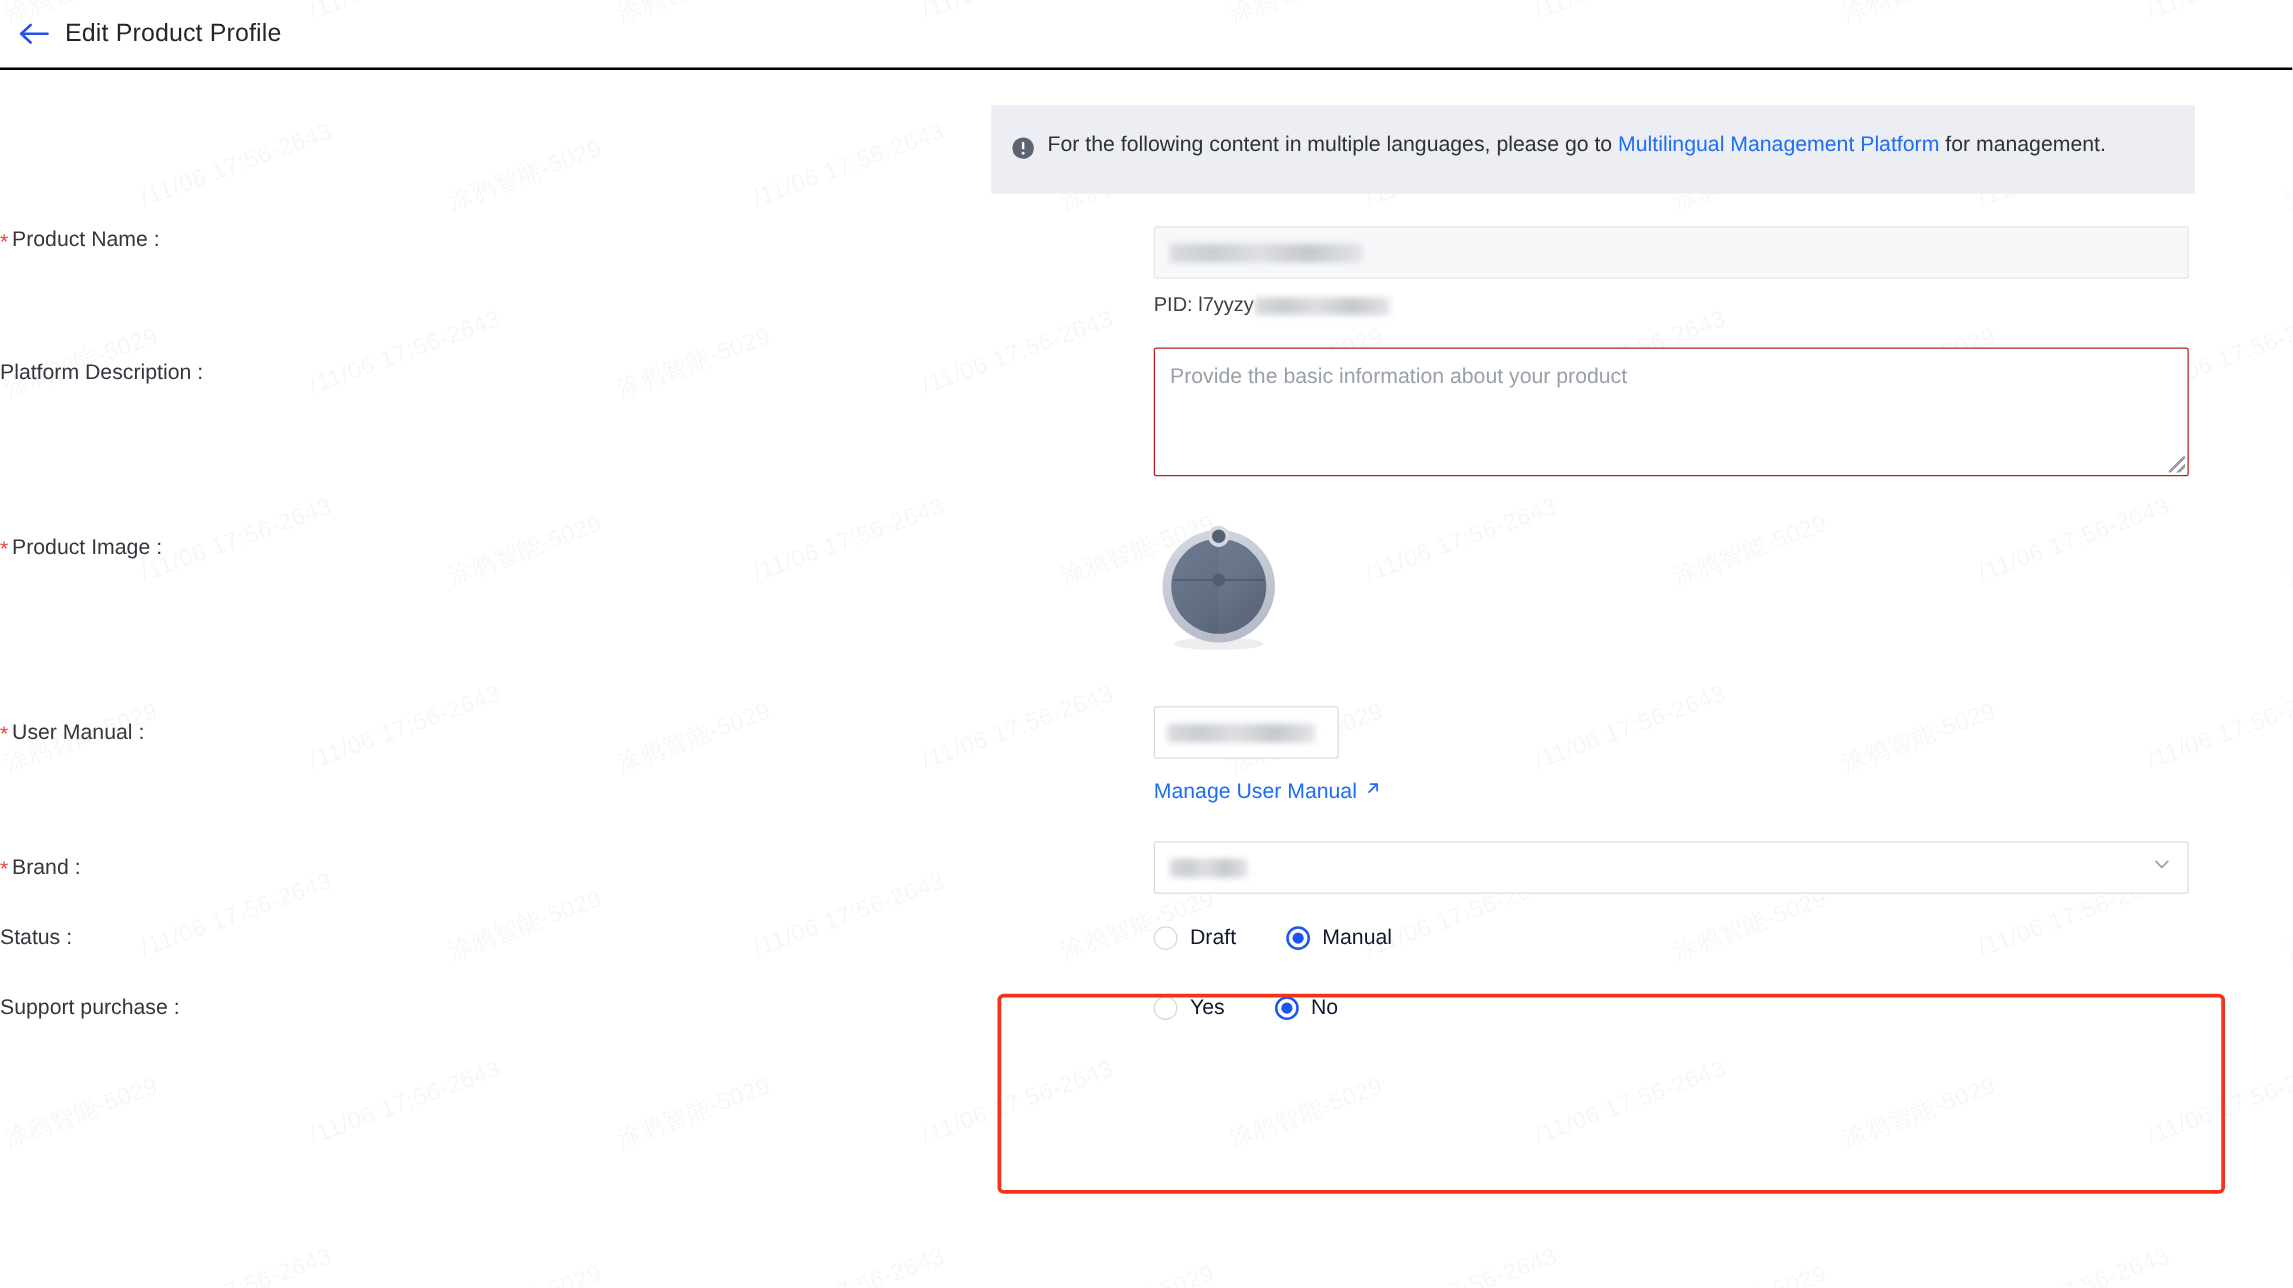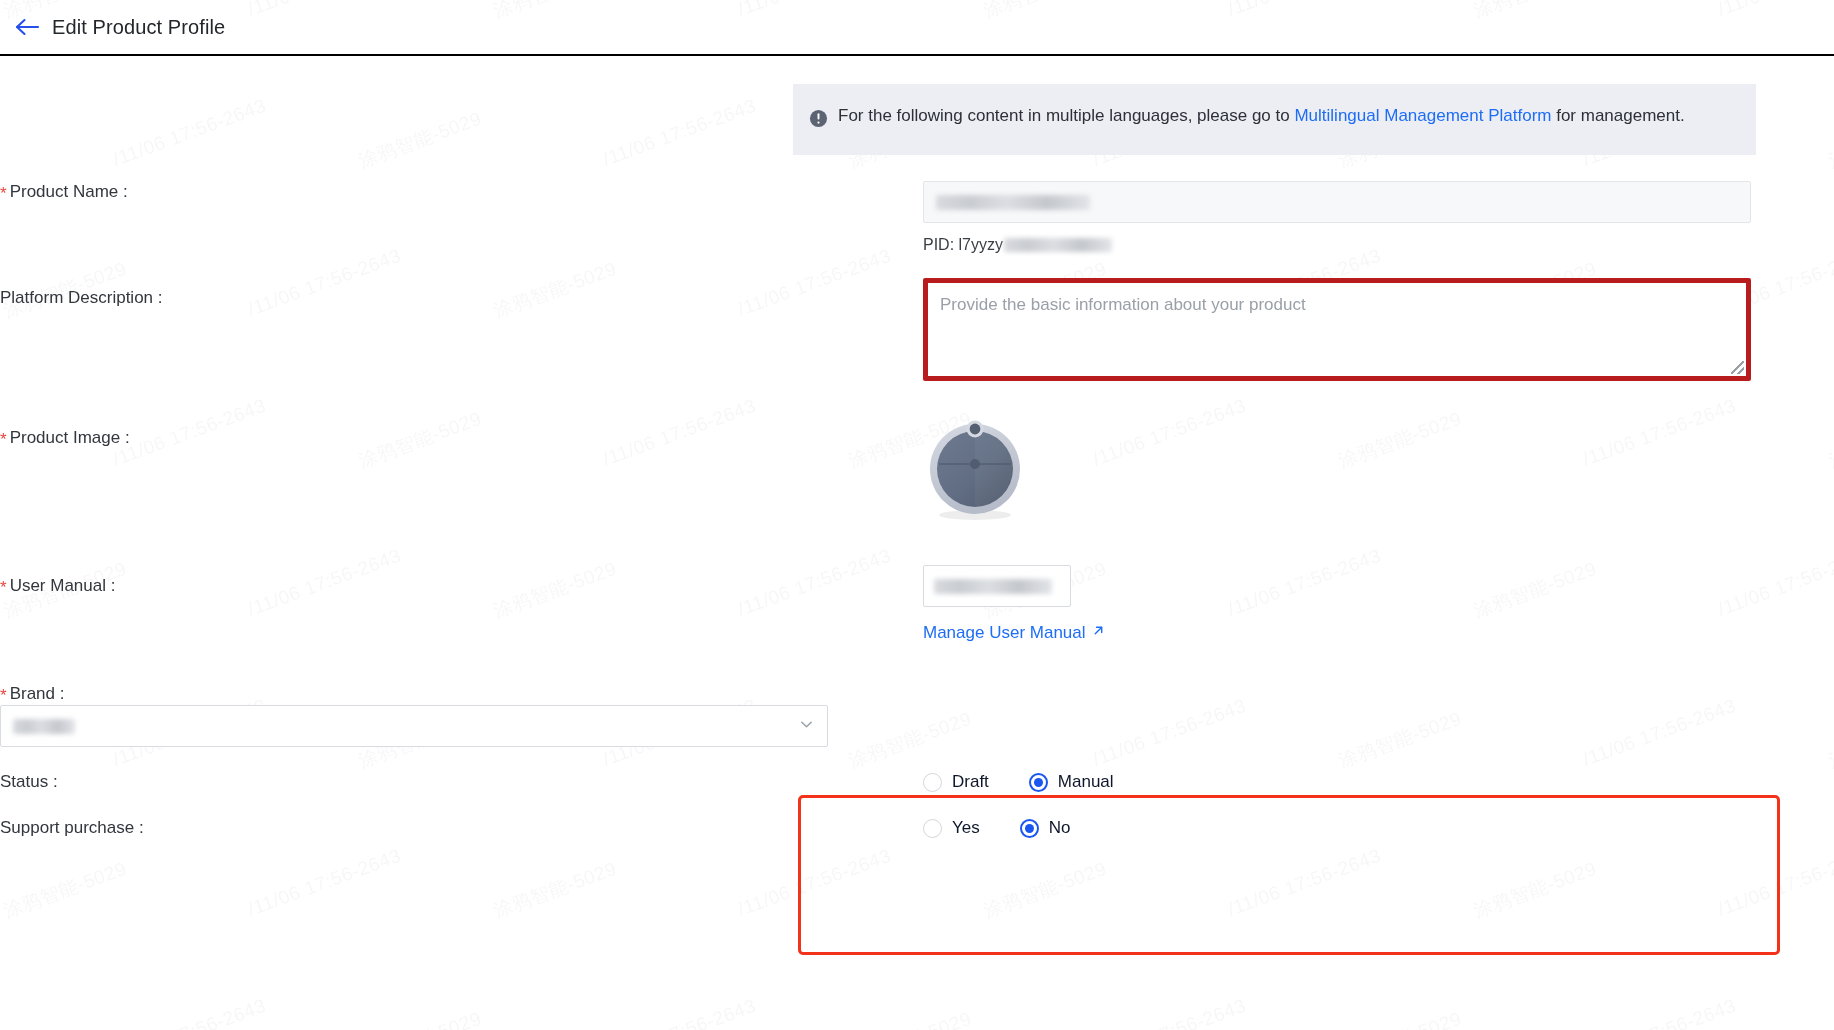--- a/index.html
+++ b/index.html
@@ -142,21 +142,21 @@
   }
   #pid-blur {
     width: 108px;
     margin-left: 1px;
     height: 14px;
   }
 
   .textarea-box {
     width: 828px;
     height: 103px;
-    border: 5px solid #b91c1c;
+    border: 1px solid #b91c1c;
     border-radius: 2px;
     background: #fff;
     position: relative;
     padding: 11px 12px;
   }
   .textarea-box .ph {
     font-size: 17px;
     color: #9aa0a8;
     line-height: 22px;
   }
@@ -432,37 +432,37 @@
         <span>
           <svg width="15" height="15" viewBox="0 0 16 16" aria-hidden="true">
             <path d="M4.5 11.5 L11.2 4.8" stroke="#1d6df5" stroke-width="1.5" stroke-linecap="round" fill="none"></path>
             <path d="M5.9 4.6 L11.4 4.6 L11.4 10.1" stroke="#1d6df5" stroke-width="1.5" stroke-linecap="round" stroke-linejoin="round" fill="none"></path>
           </svg>
         </span>
       </div>
     </div>
   </div>
 
-  <div class="row" style="margin-bottom:24px;flex-direction:column;">
+  <div class="row" style="margin-bottom:24px;">
     <div class="label-col" style="padding-top:10px;">
       <span class="req">*</span><span>Brand</span><span>&nbsp;:</span>
     </div>
     <div class="field-col">
       <div class="select-box">
         <div class="blur-block" style="width:62px;"></div>
         <span class="chev">
           <svg width="17" height="17" viewBox="0 0 18 18" aria-hidden="true">
             <path d="M4 6.5 L9 11.5 L14 6.5" fill="none" stroke="#9aa0a8" stroke-width="1.5" stroke-linecap="round" stroke-linejoin="round"></path>
           </svg>
         </span>
       </div>
     </div>
   </div>
 
-  <div class="row" style="margin-bottom:24px;">
+  <div class="row" style="margin-bottom:34px;">
     <div class="label-col">
       <span>Status</span><span>&nbsp;:</span>
     </div>
     <div class="field-col">
       <div class="radio-group">
         <label class="radio-item">
           <span class="radio-dot"></span>
           <span class="radio-label">Draft</span>
         </label>
         <label class="radio-item">

